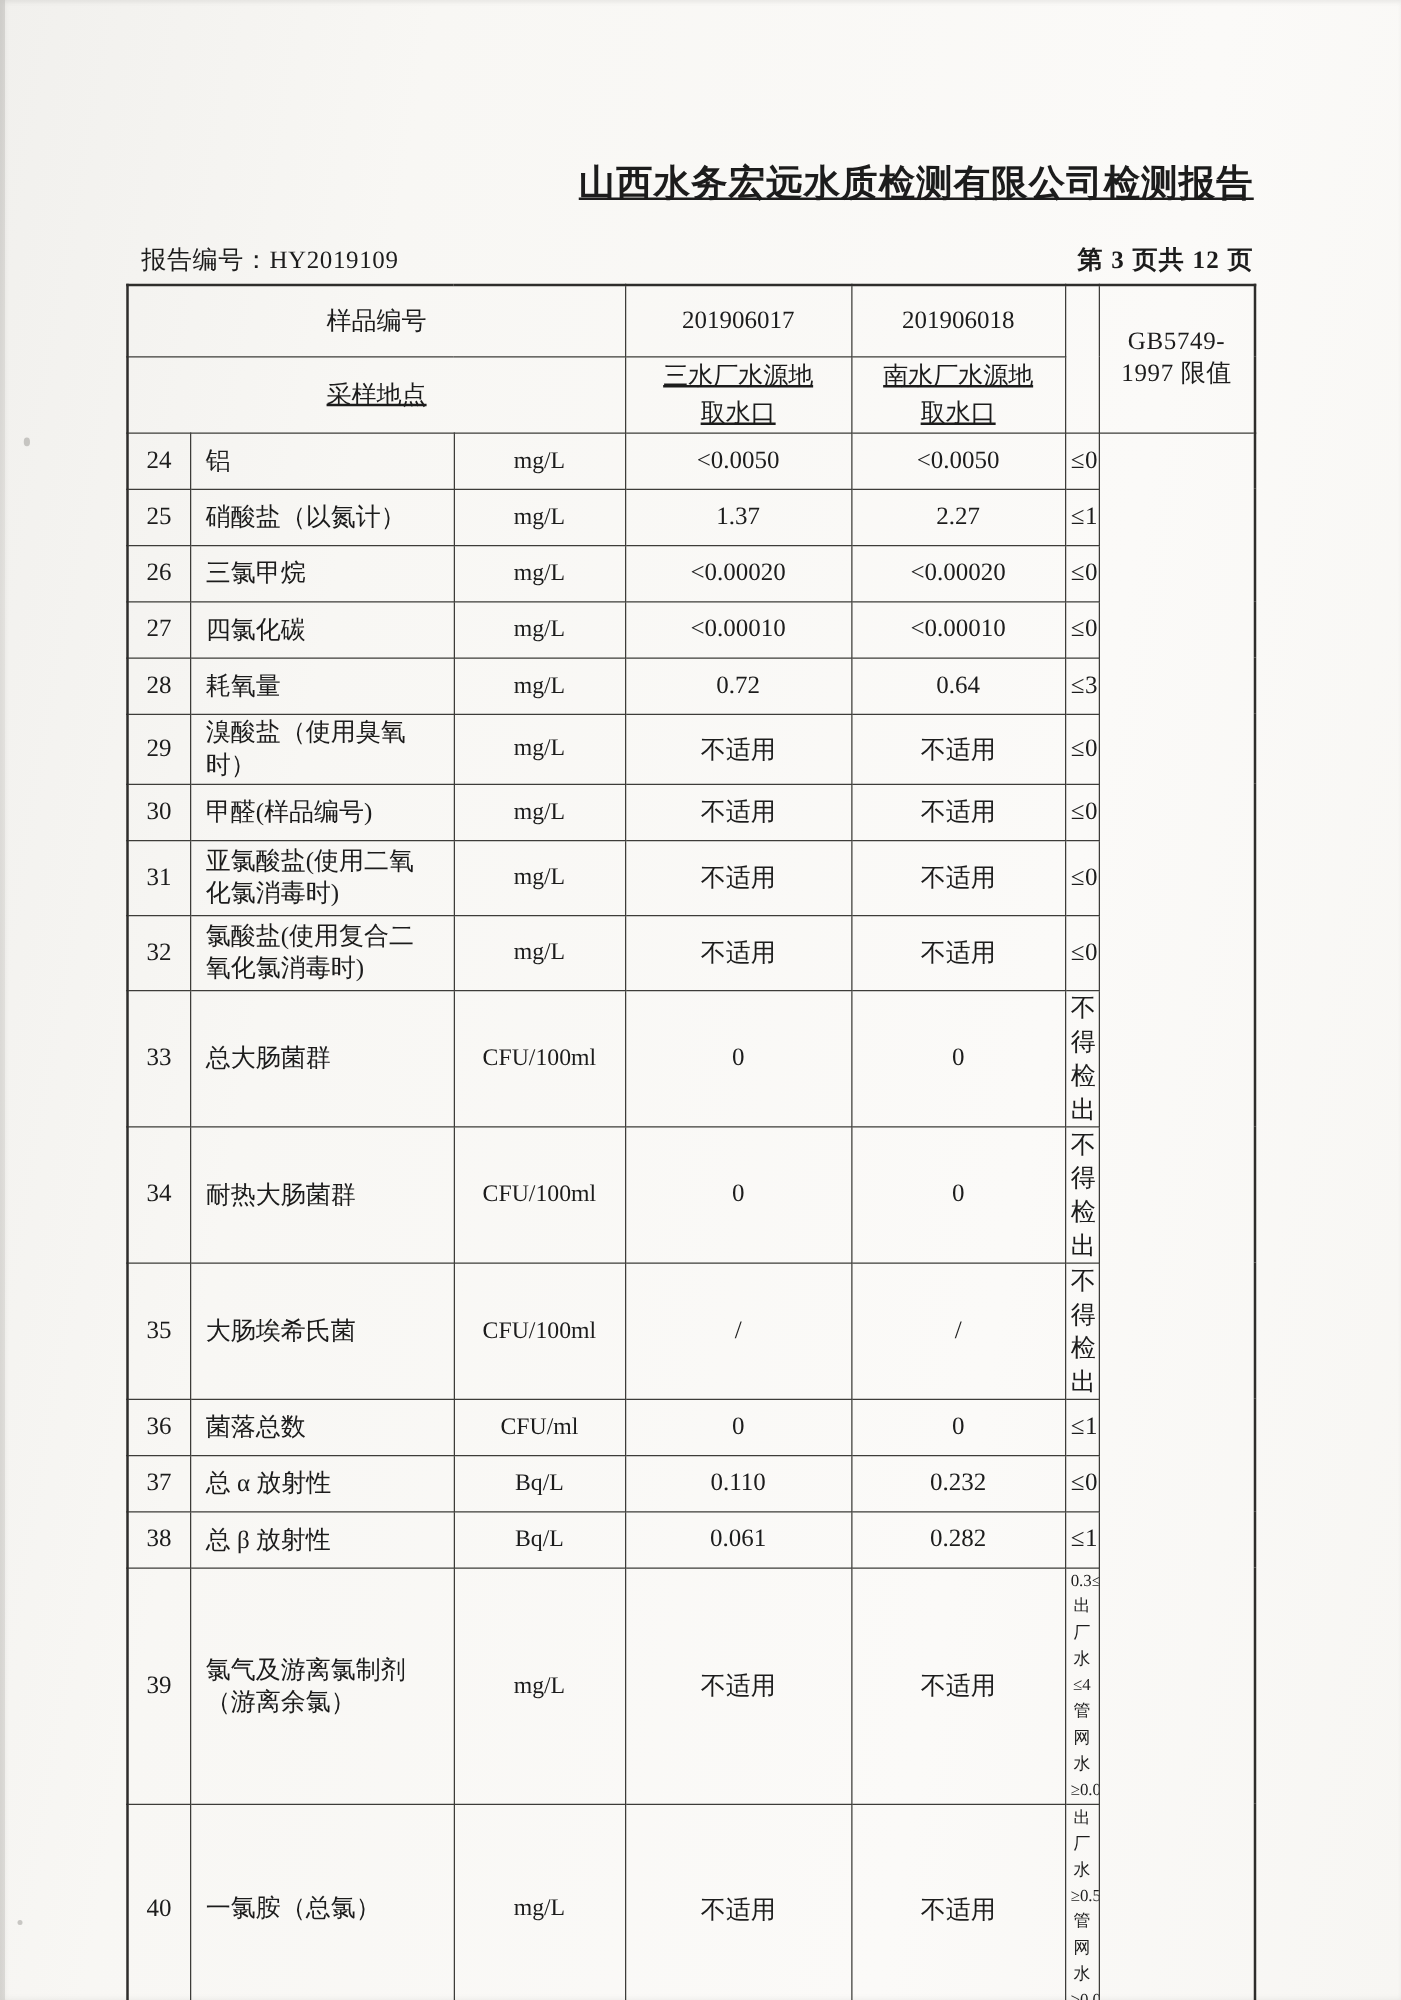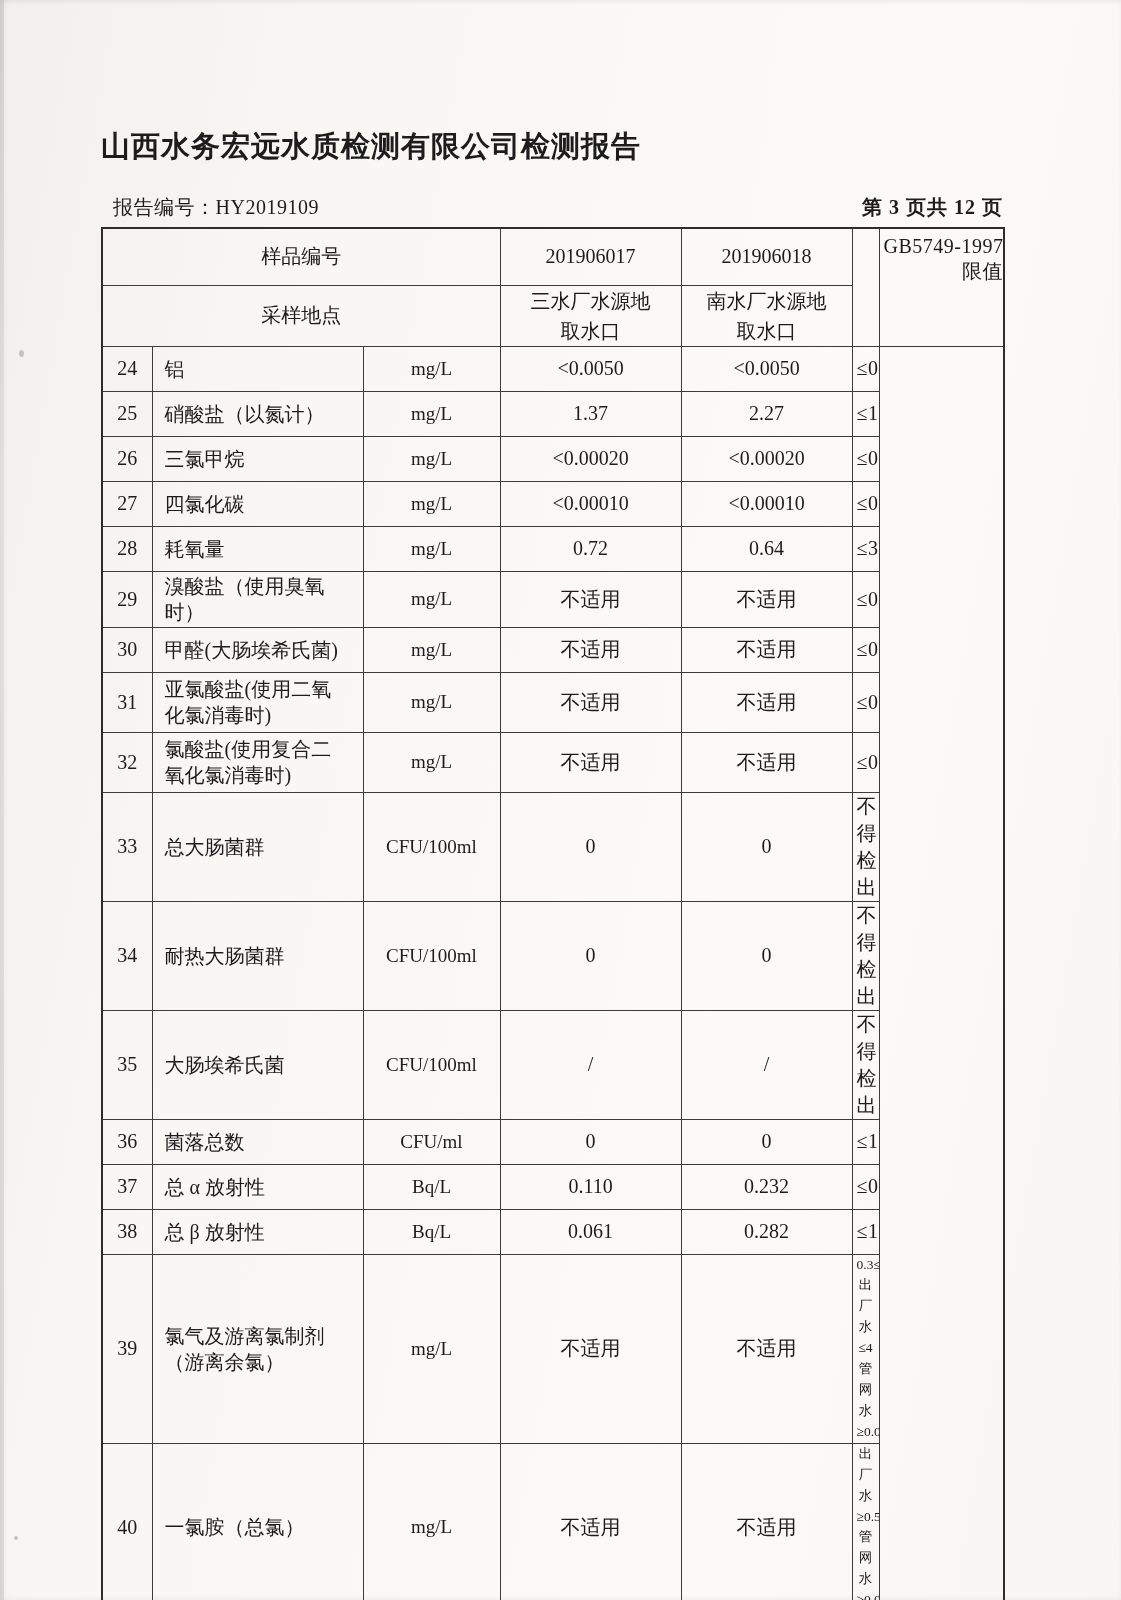--- a/index.html
+++ b/index.html
@@ -13,24 +13,25 @@
     overflow:hidden;
     box-shadow:inset 3px 0 6px rgba(0,0,0,.07), inset 0 2px 4px rgba(0,0,0,.03);
   }
   .page::before{
     content:"";position:absolute;left:0;top:0;width:4px;height:100%;
     background:linear-gradient(180deg,#bdbbb7,#dad8d4 30%,#cdcbc7 70%,#c4c2be);
     opacity:.5;
   }
   .title{
     position:absolute;top:127px;left:101px;width:902px;
-    text-align:left;
+    text-align:right;
     font-family:"Liberation Sans","DejaVu Sans",sans-serif;
     font-size:29px;font-weight:bold;letter-spacing:1px;
     white-space:nowrap;
+    text-decoration:underline;
   }
   .meta{
     position:absolute;top:194px;left:113px;width:890px;
     display:flex;justify-content:space-between;align-items:baseline;
     font-size:20px;
   }
   .meta .report-no{font-weight:400;letter-spacing:.5px;}
   .meta .page-indicator{font-weight:bold;letter-spacing:1px;text-align:right;}
   table.report{
     position:absolute;top:227px;left:101px;
@@ -38,36 +39,36 @@
     border:2px solid #2e2d2b;
   }
   td,th{
     border:1.5px solid #3d3c39;
     padding:0 4px;
     text-align:center;vertical-align:middle;
     font-size:20px;font-weight:normal;
     overflow:hidden;
   }
   tr.hrow1{height:57px;}
-  tr.hrow2{height:54px;}
+  tr.hrow2{height:54px;text-decoration:underline;}
   tbody tr{height:45px;}
   tbody tr:nth-child(6){height:56px;padding-left:40px;}
   tbody tr:nth-child(8),tbody tr:nth-child(9){height:60px;font-family:Liberation Serif, serif;}
   tbody tr:nth-child(16){height:60px;}
   tbody tr:nth-child(17),tbody tr:nth-child(18),tbody tr:nth-child(19){height:56px;}
   td.param{
     text-align:left;padding-left:12px;
     white-space:pre-line;line-height:1.3;
   }
   td.unit{font-size:19px;}
   td.limit{letter-spacing:.5px;}
   td.limit.small{font-size:13.5px;line-height:1.55;white-space:pre-line;letter-spacing:0;}
   td.loc{white-space:pre-line;line-height:1.5;}
   .gb{
-    display:flex;flex-direction:row;justify-content:flex-start;
+    display:flex;flex-direction:column;justify-content:center;
     height:105px;font-size:20px;letter-spacing:.5px;
   }
   .speck{position:absolute;background:#9a9894;border-radius:50%;opacity:.5;}
 </style>
 </head>
 <body>
 
 <div class="page">
 
   <div class="title">山西水务宏远水质检测有限公司检测报告</div>
@@ -153,21 +154,21 @@
     <td>29</td>
     <td class="param">溴酸盐（使用臭氧
 时）</td>
     <td class="unit">mg/L</td>
     <td>不适用</td>
     <td>不适用</td>
     <td class="limit">≤0.01</td>
   </tr>
         <tr>
     <td>30</td>
-    <td class="param">甲醛(大肠埃希氏菌)</td>
+    <td class="param">甲醛(样品编号)</td>
     <td class="unit">mg/L</td>
     <td>不适用</td>
     <td>不适用</td>
     <td class="limit">≤0.9</td>
   </tr>
         <tr>
     <td>31</td>
     <td class="param">亚氯酸盐(使用二氧
 化氯消毒时)</td>
     <td class="unit">mg/L</td>

